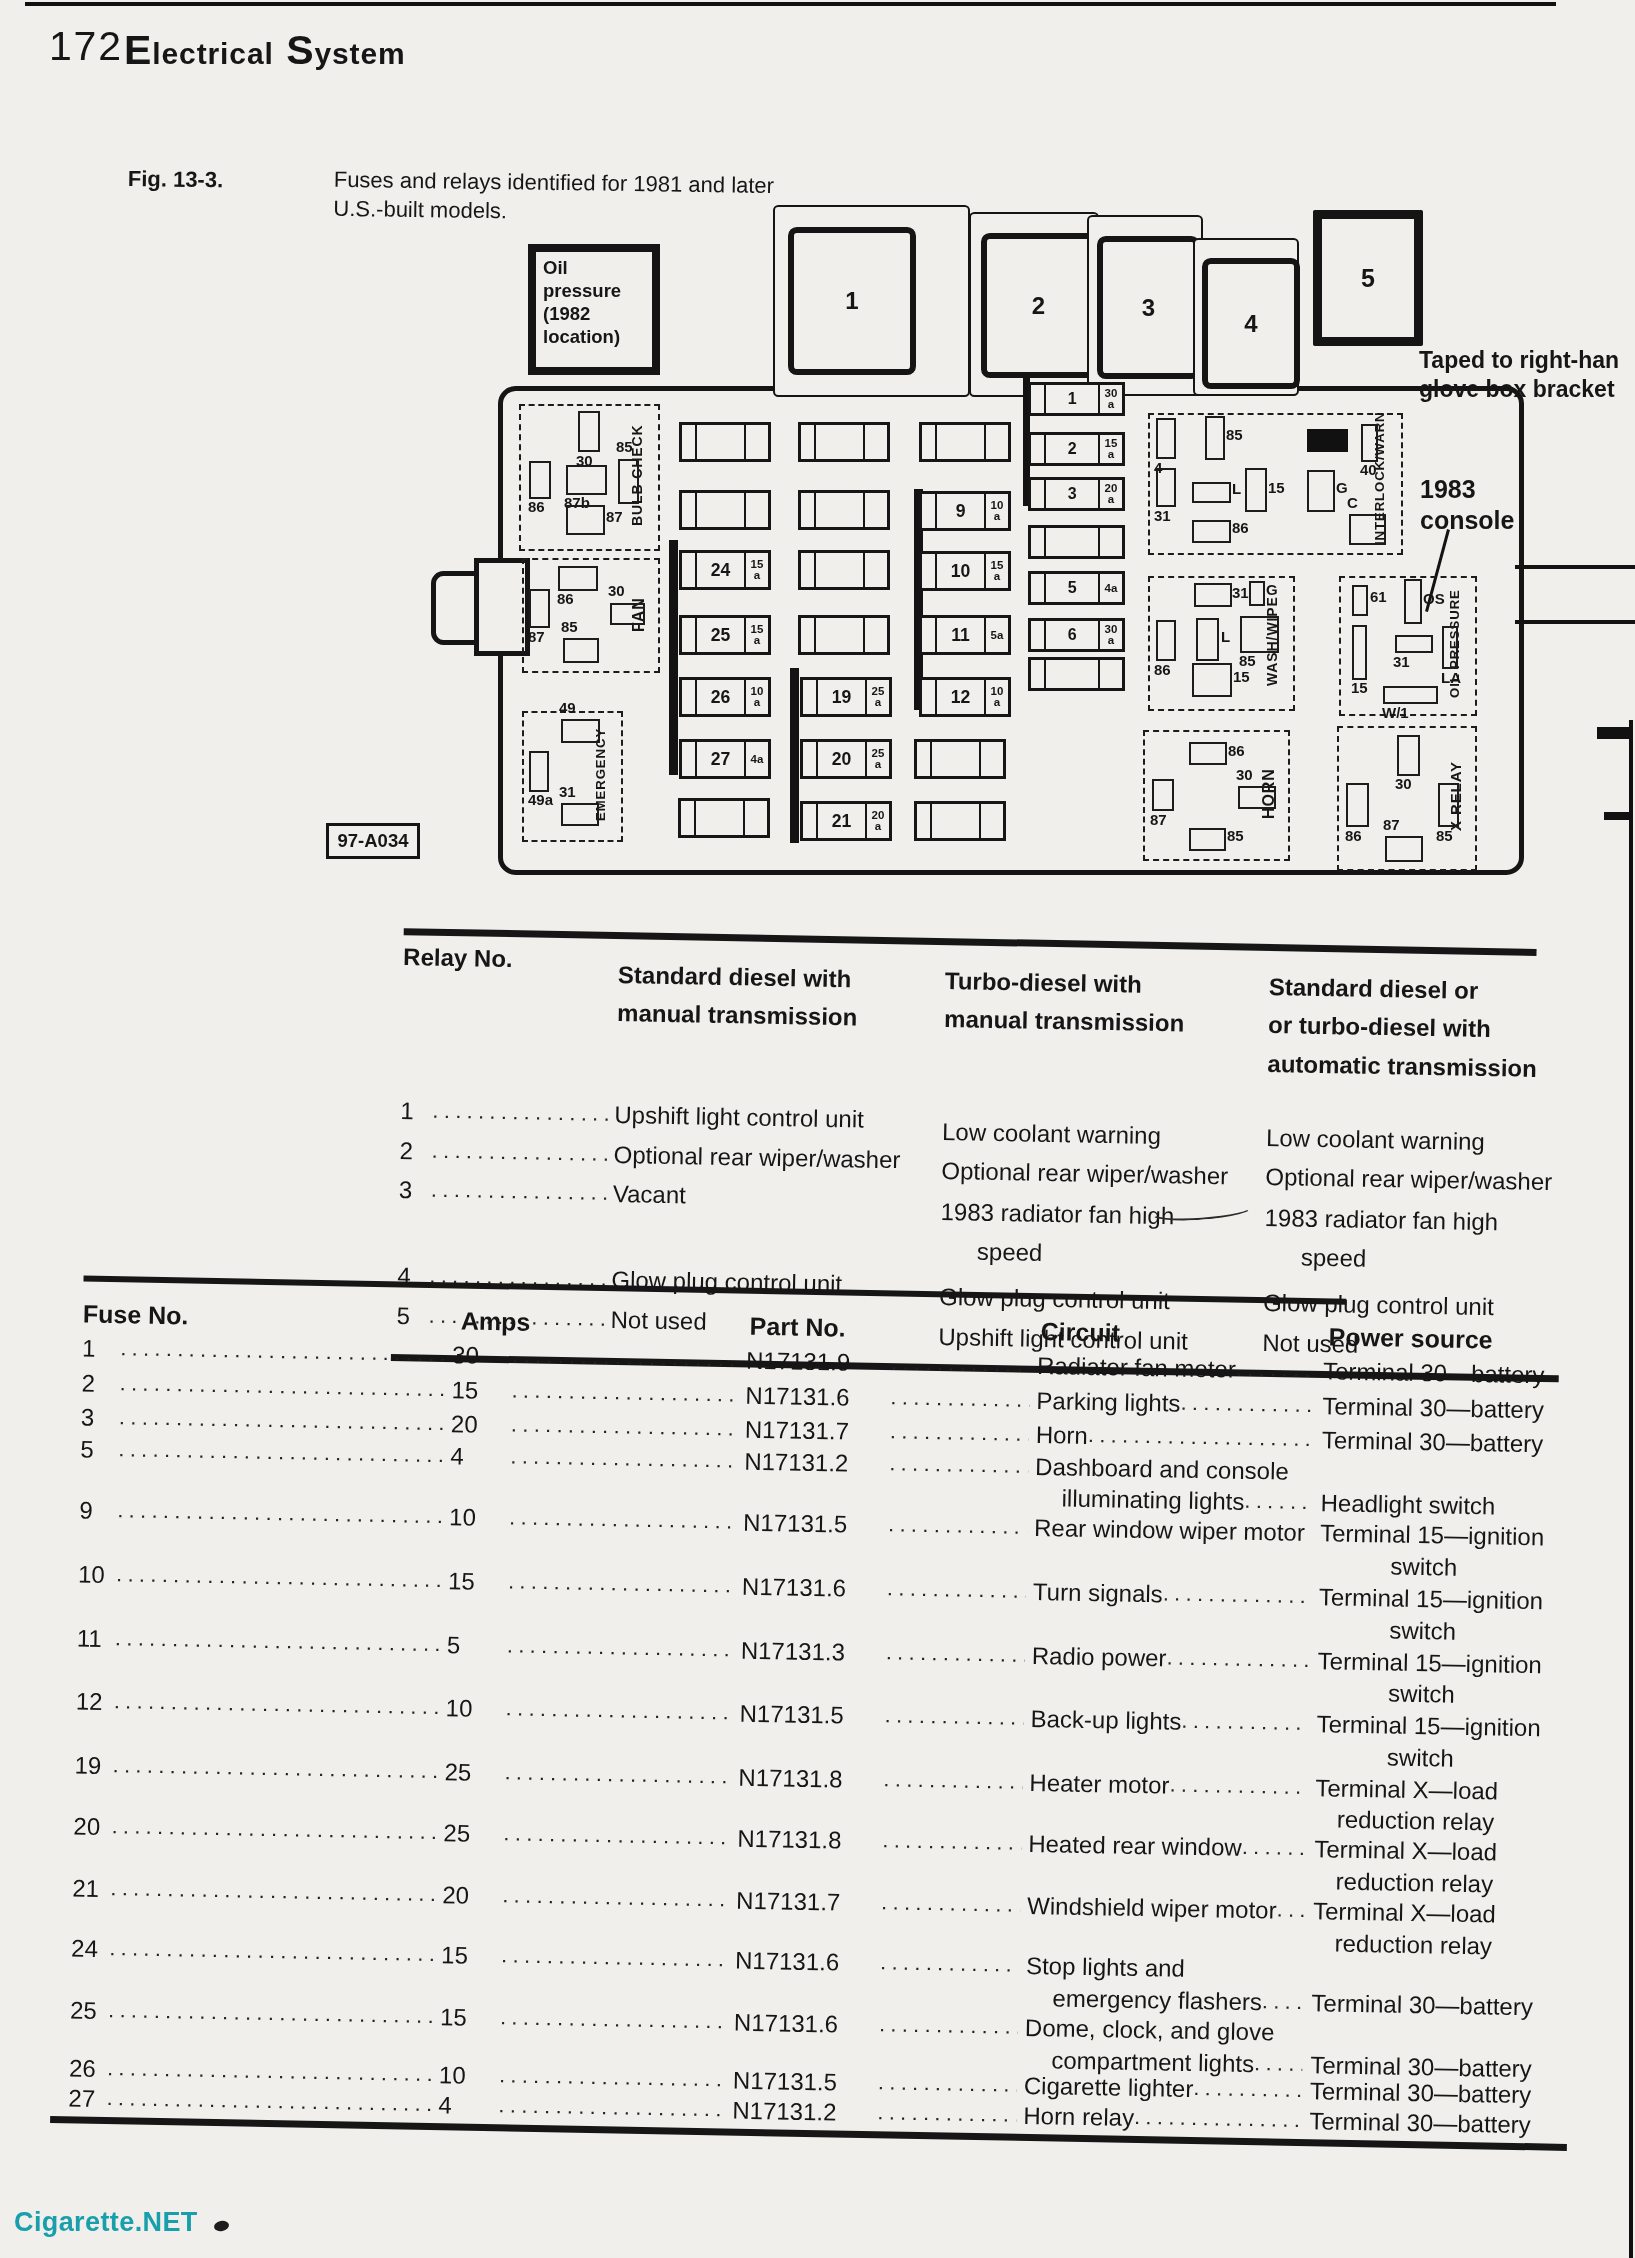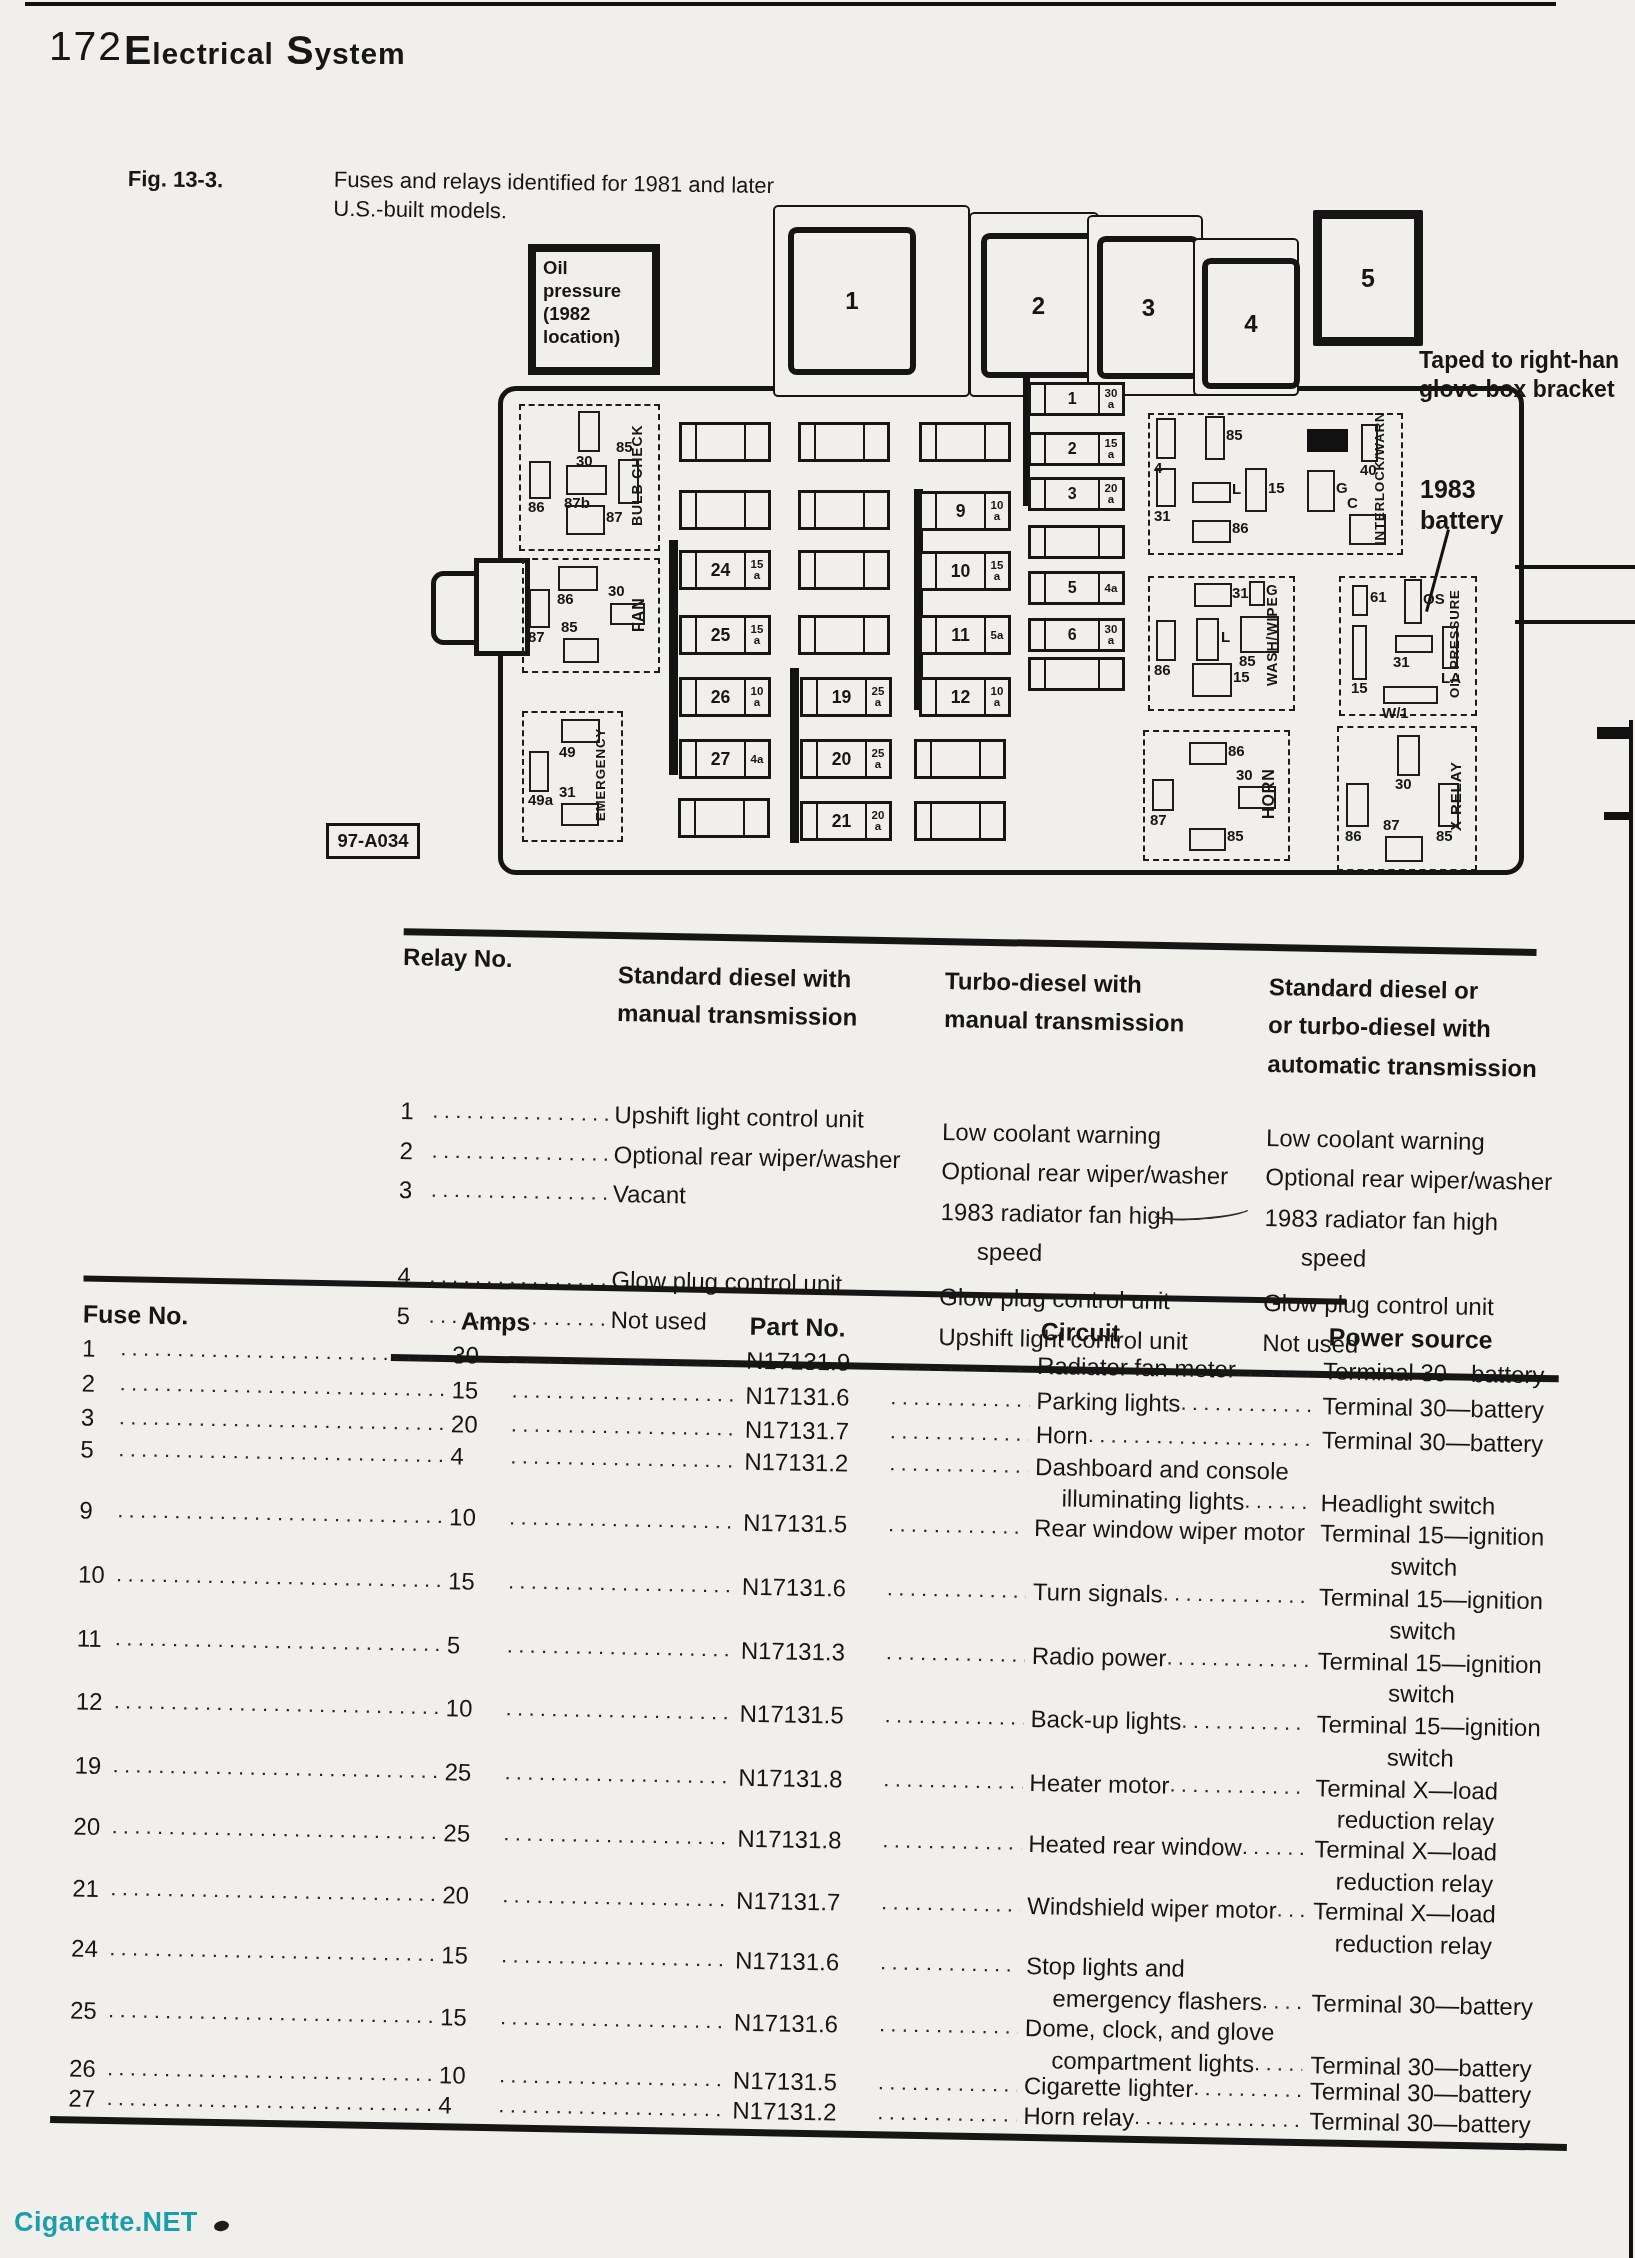--- a/index.html
+++ b/index.html
@@ -84,21 +84,21 @@
       <div class="shellnum rect" style="left: 1313px; top: 210px; width: 92px; height: 118px; border-width: 9.7px; border-radius: 1.8px; background: rgb(240, 239, 236); font-size: 25px;">5</div>
       <div class="rect" style="left: 528px; top: 244px; width: 116px; height: 115px; border-width: 8.8px; background: rgb(240, 239, 236);">
         <div class="abs" style="left: 7px; top: 5.3px; font-size: 18.5px; white-space: nowrap; font-weight: bold;">Oil</div>
         <div class="abs" style="left: 7px; top: 28px; font-size: 18.5px; white-space: nowrap; font-weight: bold;">pressure</div>
         <div class="abs" style="left: 7px; top: 51px; font-size: 18.5px; white-space: nowrap; font-weight: bold;">(1982</div>
         <div class="abs" style="left: 7px; top: 74px; font-size: 18.5px; white-space: nowrap; font-weight: bold;">location)</div>
       </div>
       <div class="abs" style="left: 1419px; top: 347px; font-size: 23px; white-space: nowrap; font-weight: bold;">Taped to right-han</div>
       <div class="abs" style="left: 1419px; top: 376px; font-size: 23px; white-space: nowrap; font-weight: bold;">glove box bracket</div>
       <div class="abs" style="left: 1420px; top: 475px; font-size: 25px; white-space: nowrap; font-weight: bold;">1983</div>
-      <div class="abs" style="left: 1420px; top: 506px; font-size: 25px; white-space: nowrap; font-weight: bold;">battery</div>
+      <div class="abs" style="left: 1420px; top: 506px; font-size: 25px; white-space: nowrap; font-weight: bold;">console</div>
       <div class="bar" style="left: 1436px; top: 528px; width: 2.6px; height: 85px; transform: rotate(15deg);"></div>
       <div class="rect" style="left: 326px; top: 823px; width: 88px; height: 30px; border-width: 3.5px; display: flex; align-items: center; justify-content: center; font-size: 18.5px; font-weight: bold;">97-A034</div>
       <div class="bar" style="left: 669px; top: 540px; width: 8.8px; height: 235px;"></div>
       <div class="bar" style="left: 790px; top: 668px; width: 8.8px; height: 175px;"></div>
       <div class="bar" style="left: 914px; top: 489px; width: 8.8px; height: 221px;"></div>
       <div class="bar" style="left: 1023px; top: 377px; width: 7px; height: 129px;"></div>
       <div class="dashed" style="left: 519px; top: 404px; width: 137px; height: 143px;"></div>
       <div class="vlabel" style="left: 629px; top: 409px; height: 132px; font-size: 14px; text-align: center;">BULB CHECK</div>
       <div class="term" style="left: 578px; top: 411px; width: 17.6px; height: 37px;"></div>
       <div class="tlabel" style="left: 576px; top: 452px;">30</div>
@@ -116,21 +116,21 @@
       <div class="tlabel" style="left: 557px; top: 590px;">86</div>
       <div class="term" style="left: 529px; top: 589px; width: 17px; height: 35px;"></div>
       <div class="tlabel" style="left: 528px; top: 628px;">87</div>
       <div class="term" style="left: 610px; top: 603px; width: 31px; height: 17.6px;"></div>
       <div class="tlabel" style="left: 608px; top: 582px;">30</div>
       <div class="term" style="left: 563px; top: 638px; width: 32px; height: 21px;"></div>
       <div class="tlabel" style="left: 561px; top: 618px;">85</div>
       <div class="dashed" style="left: 522px; top: 711px; width: 97px; height: 127px;"></div>
       <div class="vlabel" style="left: 593px; top: 716px; height: 116px; font-size: 13.2px; text-align: center;">EMERGENCY</div>
       <div class="term" style="left: 561px; top: 719px; width: 35px; height: 20px;"></div>
-      <div class="tlabel" style="left: 559px; top: 743px;">49</div>
+      <div class="tlabel" style="left: 559px; top: 699px;">49</div>
       <div class="term" style="left: 529px; top: 751px; width: 16px; height: 37px;"></div>
       <div class="tlabel" style="left: 528px; top: 791px;">49a</div>
       <div class="term" style="left: 561px; top: 803px; width: 34px; height: 19.4px;"></div>
       <div class="tlabel" style="left: 559px; top: 783px;">31</div>
       <div class="dashed" style="left: 1148px; top: 413px; width: 251px; height: 138px;"></div>
       <div class="vlabel" style="left: 1372px; top: 418px; height: 127px; font-size: 13.2px; text-align: center;">INTERLOCK/WARN</div>
       <div class="term" style="left: 1156px; top: 418px; width: 16px; height: 37px;"></div>
       <div class="tlabel" style="left: 1154px; top: 459px;">4</div>
       <div class="term" style="left: 1205px; top: 416px; width: 16px; height: 40px;"></div>
       <div class="tlabel" style="left: 1226px; top: 426px;">85</div>

